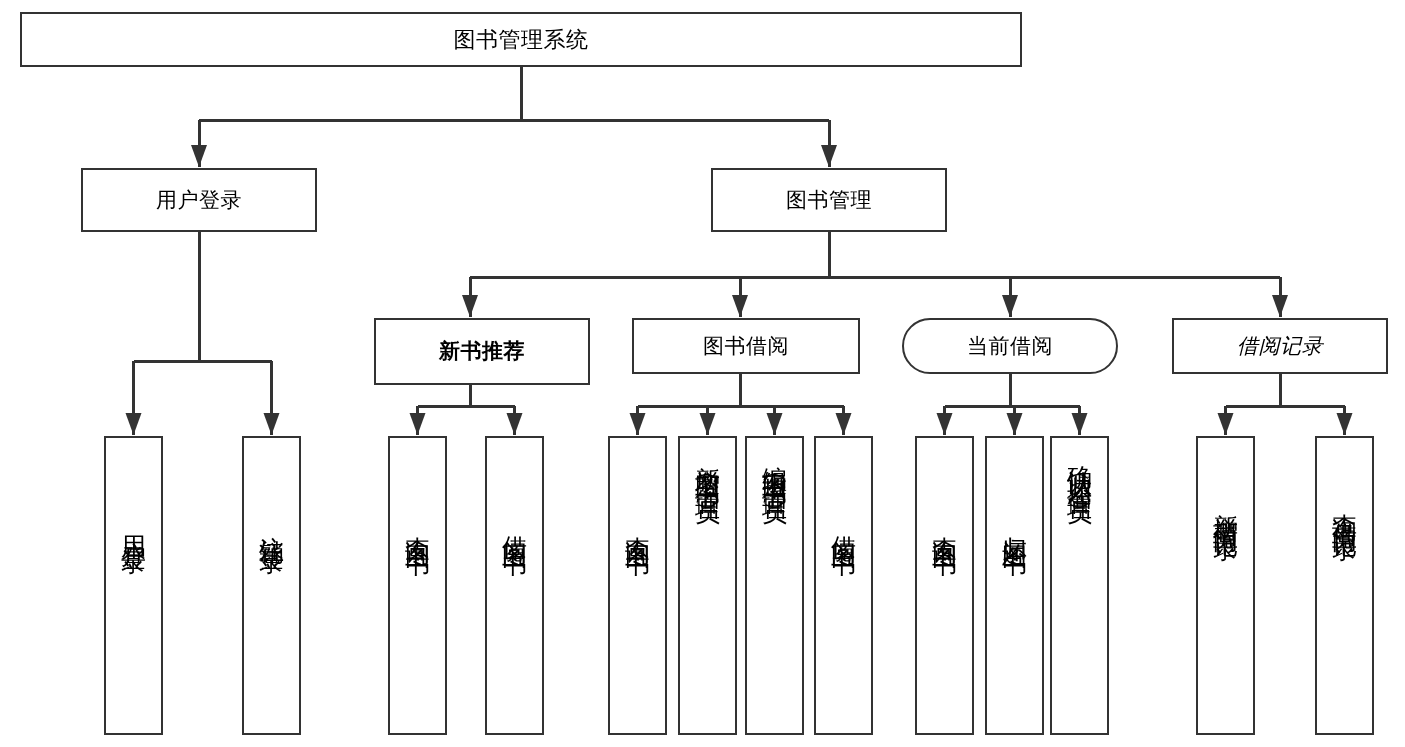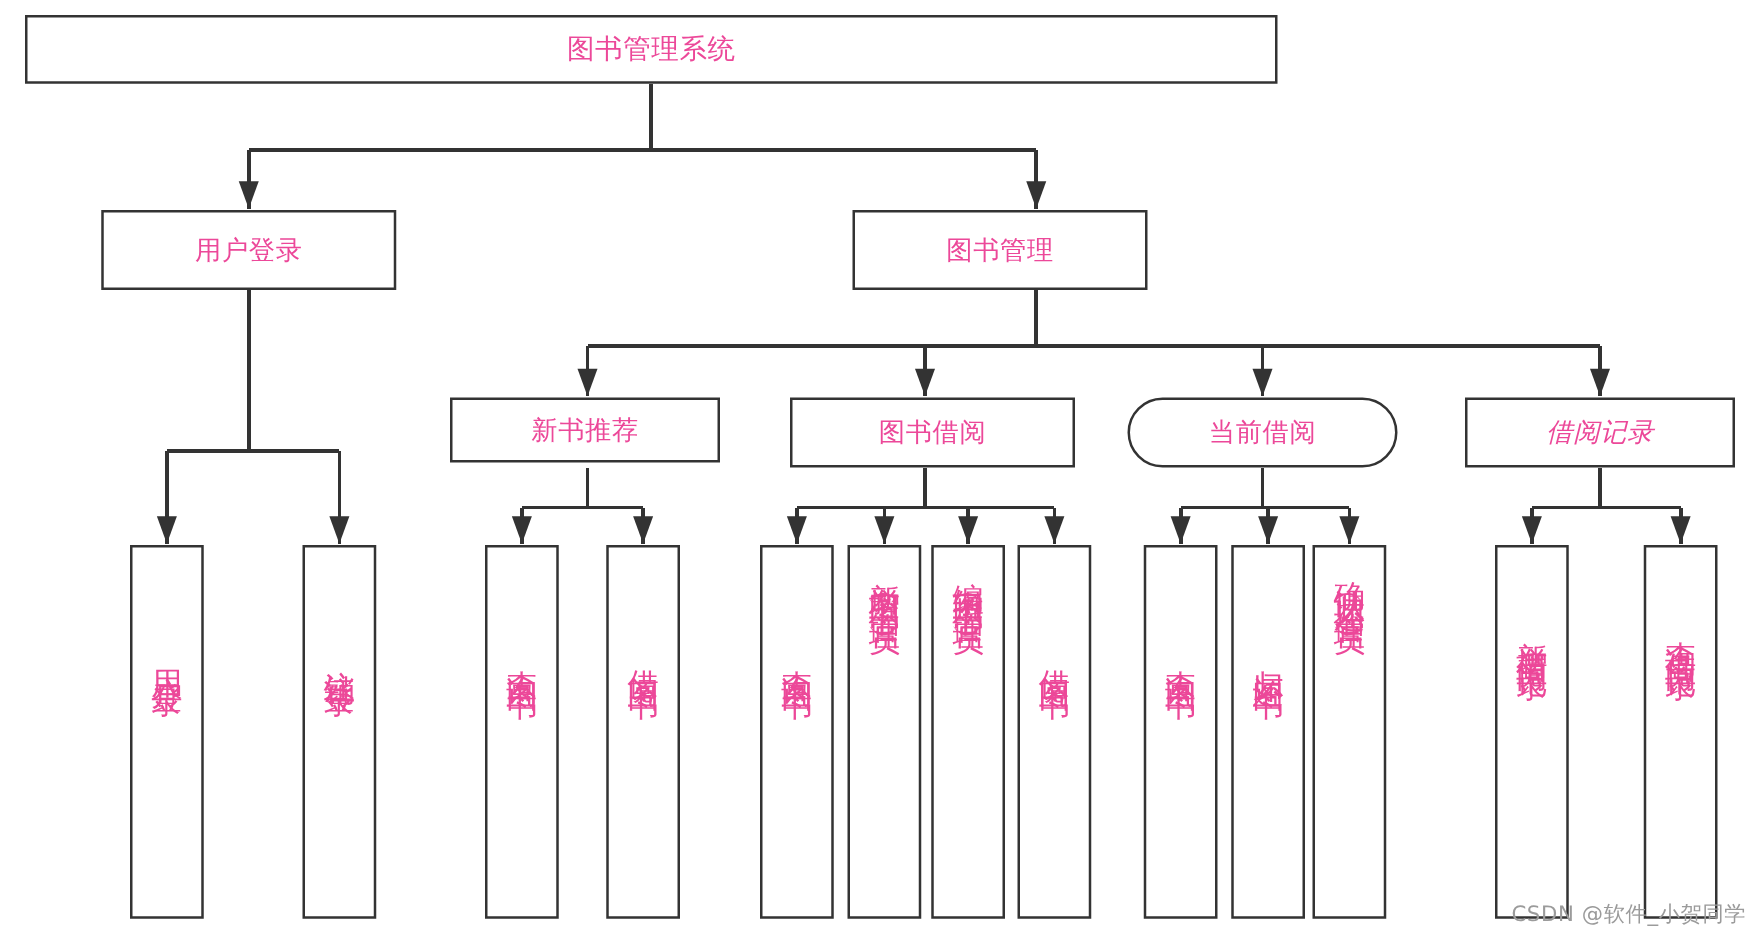--- a/index.html
+++ b/index.html
@@ -26,21 +26,21 @@
     pointer-events: none;
   }
   .node {
     position: absolute;
     box-sizing: border-box;
     border: 2px solid #333333;
     background: #ffffff;
     display: flex;
     align-items: center;
     justify-content: center;
-    color: #ec4899;
+    color: #000000;
   }
   .node .lbl {
     display: block;
     text-align: center;
     line-height: 1.18;
     white-space: nowrap;
   }
   
   .node.horiz .lbl {
     font-size: 21px;
@@ -133,24 +133,24 @@
       <path d="M 1336.5 413 L 1352.5 413 L 1344.5 435 Z" fill="#333333"></path>
     </svg>
 
   <div id="nodes">
       <div class="node horiz root" style="left: 20px; top: 12px; width: 1002px; height: 55px;">
         <span class="lbl">图书管理系统</span>
       </div>
       <div class="node horiz" style="left: 81px; top: 168px; width: 236px; height: 64px;">
         <span class="lbl">用户登录</span>
       </div>
-      <div class="node horiz" style="left: 682px; top: 168px; width: 236px; height: 64px;">
+      <div class="node horiz" style="left: 711px; top: 168px; width: 236px; height: 64px;">
         <span class="lbl">图书管理</span>
       </div>
-      <div class="node horiz" style="left: 360px; top: 318px; width: 216px; height: 52px;">
+      <div class="node horiz" style="left: 374px; top: 318px; width: 216px; height: 67px; font-weight: bold;">
         <span class="lbl">新书推荐</span>
       </div>
       <div class="node horiz" style="left: 632px; top: 318px; width: 228px; height: 56px;">
         <span class="lbl">图书借阅</span>
       </div>
       <div class="node horiz" style="left: 902px; top: 318px; width: 216px; height: 56px; border-radius: 28px;">
         <span class="lbl">当前借阅</span>
       </div>
       <div class="node horiz" style="left: 1172px; top: 318px; width: 216px; height: 56px; font-style: italic;">
         <span class="lbl">借阅记录</span>
@@ -189,14 +189,13 @@
         <span class="lbl">确认归还（管理员）</span>
       </div>
       <div class="node vert" style="left: 1196px; top: 436px; width: 59px; height: 299px; padding-top: 55px;">
         <span class="lbl">新增借阅记录</span>
       </div>
       <div class="node vert" style="left: 1315px; top: 436px; width: 59px; height: 299px; padding-top: 55px;">
         <span class="lbl">查询借阅记录</span>
       </div>
     </div>
 
-  <div class="watermark">CSDN @软件_小贺同学</div>
 </div>
 
 </body></html>

